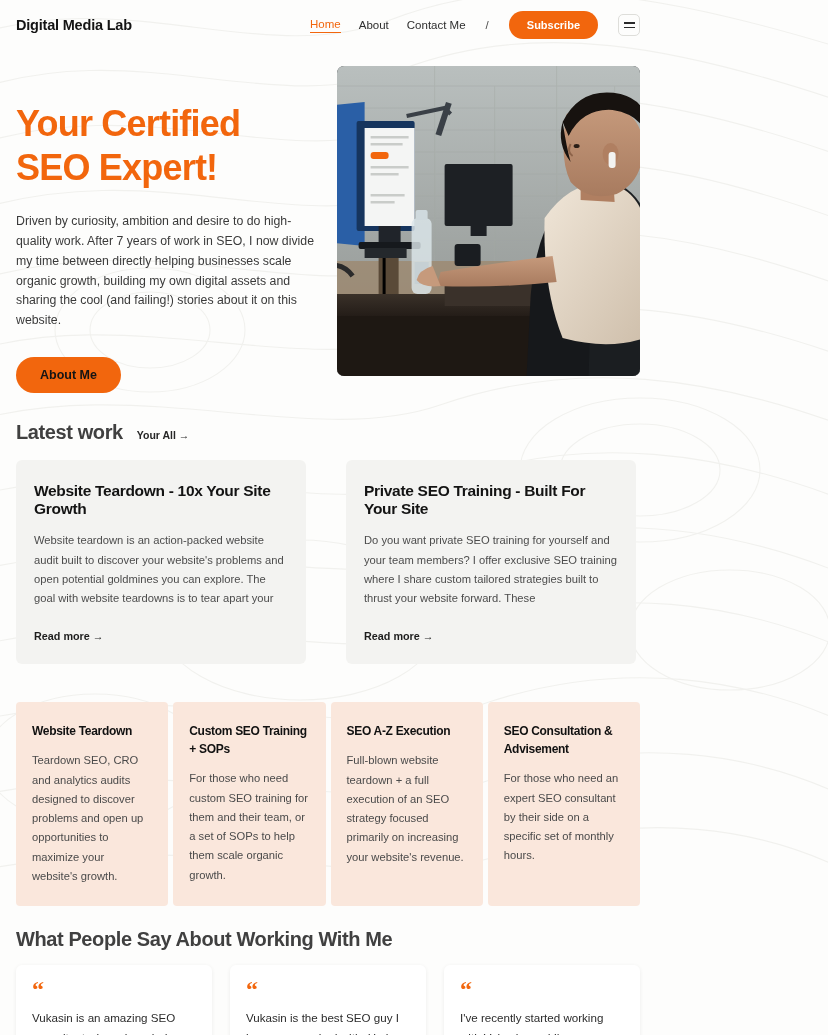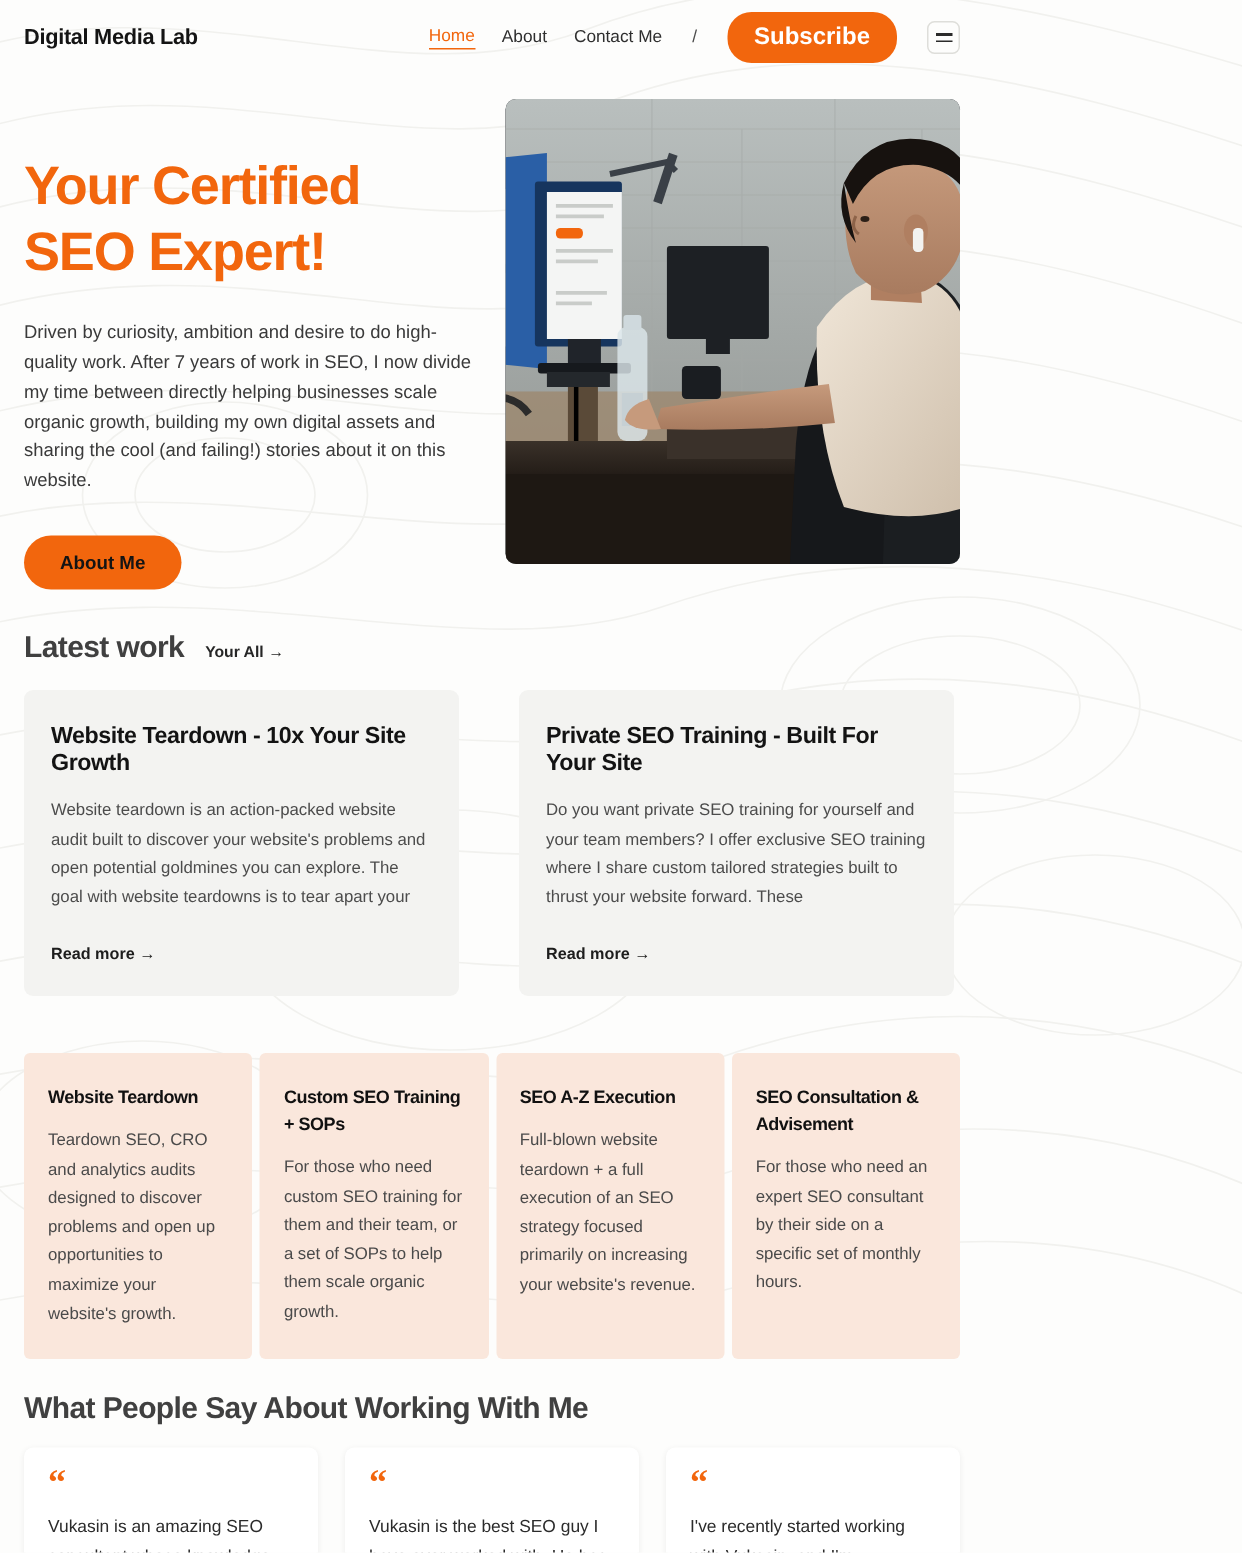--- a/index.html
+++ b/index.html
@@ -64,21 +64,21 @@
     padding-bottom: 2px;
   }
   .nav-sep {
     font-size: 11.5px;
     color: #4a4a4a;
     margin: 0 2px;
   }
   .subscribe-btn {
     background: #f2660d;
     color: #ffffff;
-    font-size: 16px;
+    font-size: 11px;
     font-weight: bold;
     border: none;
     border-radius: 16px;
     padding: 8px 18px;
     cursor: pointer;
     font-family: "Liberation Sans", sans-serif;
   }
   .hamburger {
     width: 22px;
     height: 22px;

